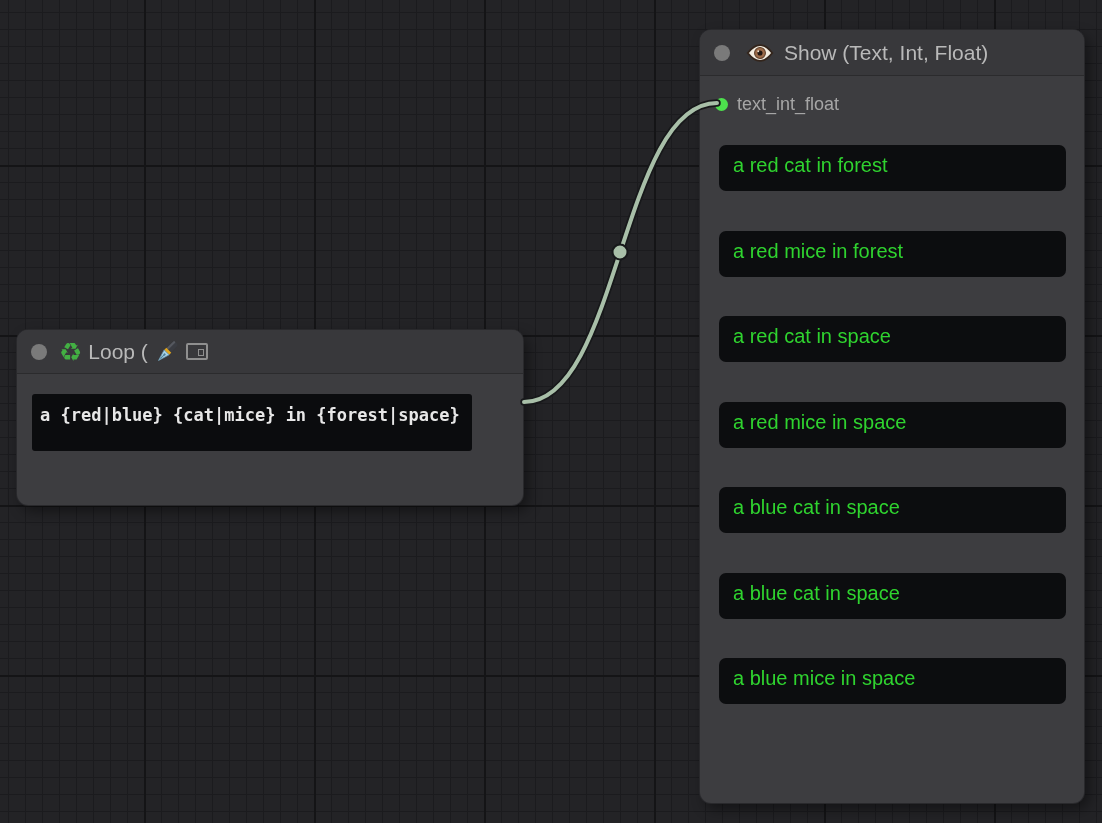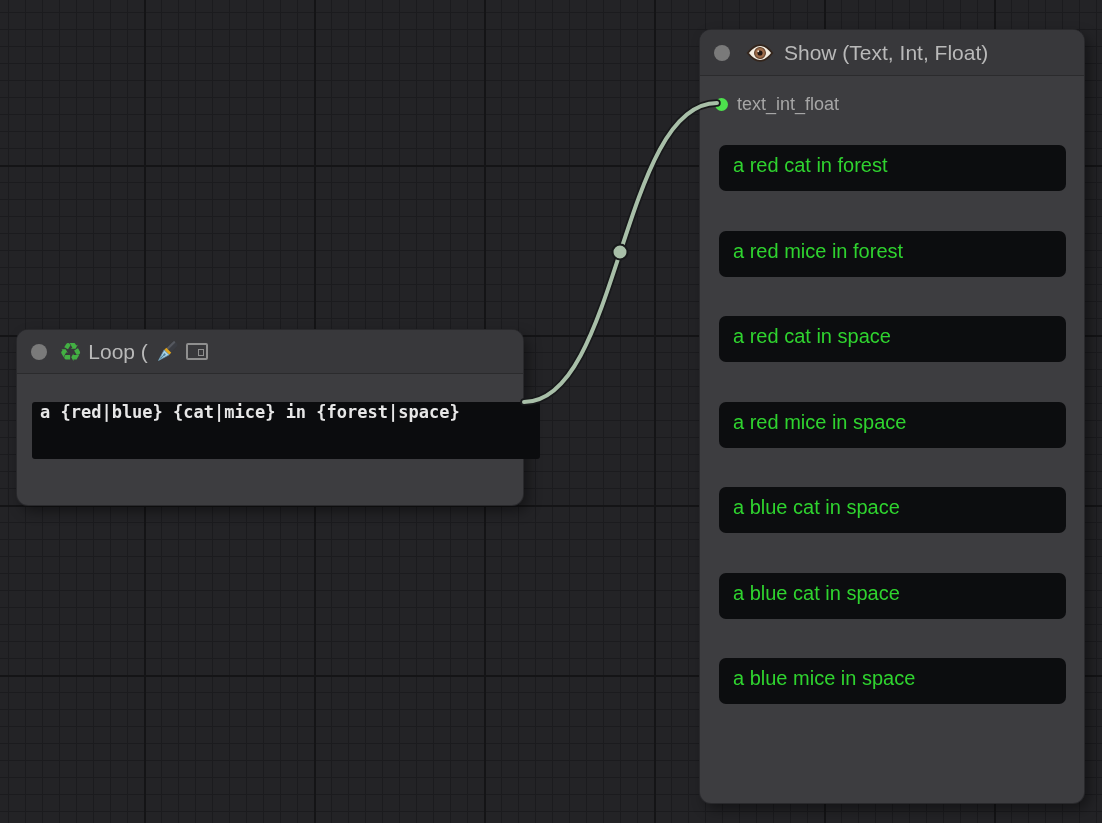--- a/index.html
+++ b/index.html
@@ -78,30 +78,30 @@
     display: grid;
     grid-template-columns: repeat(3, 5px);
     grid-auto-rows: 5px;
     gap: 2px;
     margin-left: 2px;
   }
   .grid-icon i { background: #58d058; border-radius: 1px; }
   .out-label { color: #c9c9c9; }
   .loop-textarea {
     display: block;
-    margin-top: 28px;
-    width: 508px; height: 57px;
+    margin-top: 20px;
+    width: 440px; height: 57px;
     background: #0b0c0e;
     color: #e7e7e7;
     border: none;
     border-radius: 3px;
     resize: none;
     overflow: hidden;
     outline: none;
-    padding: 0 8px;
+    padding: 11px 8px;
     font-family: "DejaVu Sans Mono", "Liberation Mono", monospace;
     font-weight: bold;
     font-size: 17px;
     line-height: 1.25;
     white-space: pre;
   }
 
   
   .show-node { left: 700px; top: 30px; width: 384px; height: 773px; }
   .show-node .node-header { height: 46px; }

